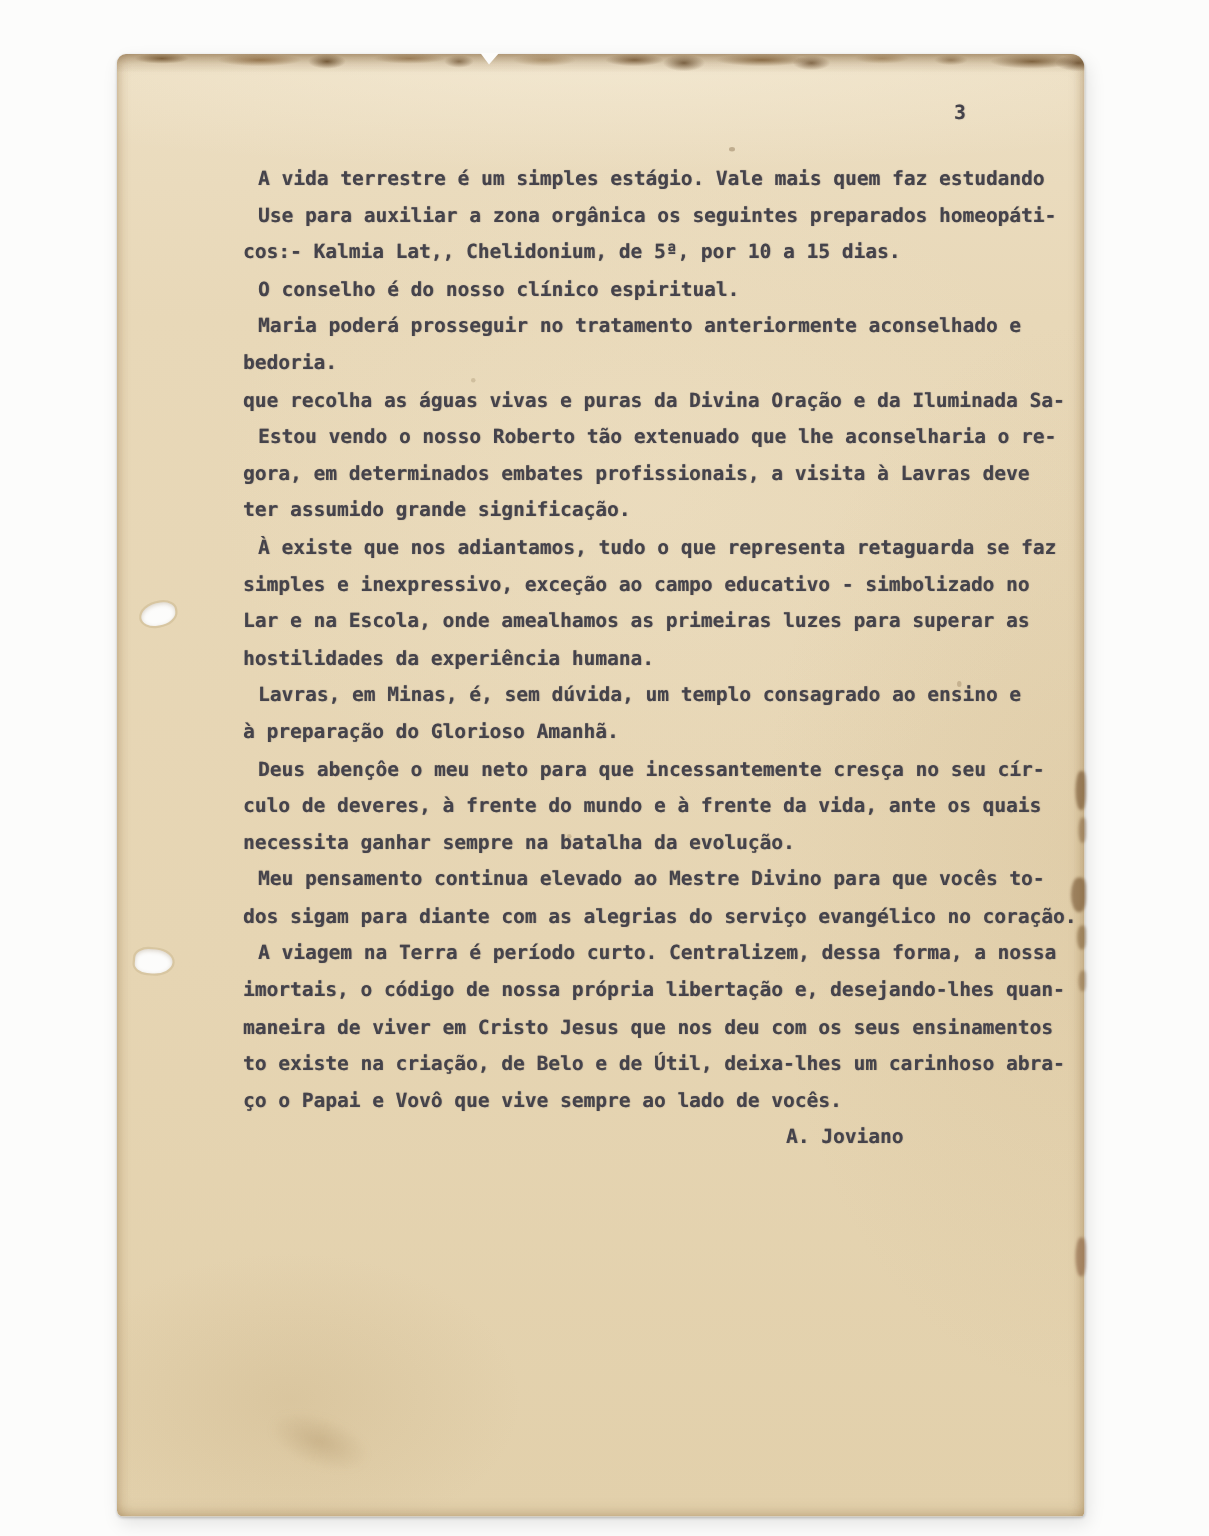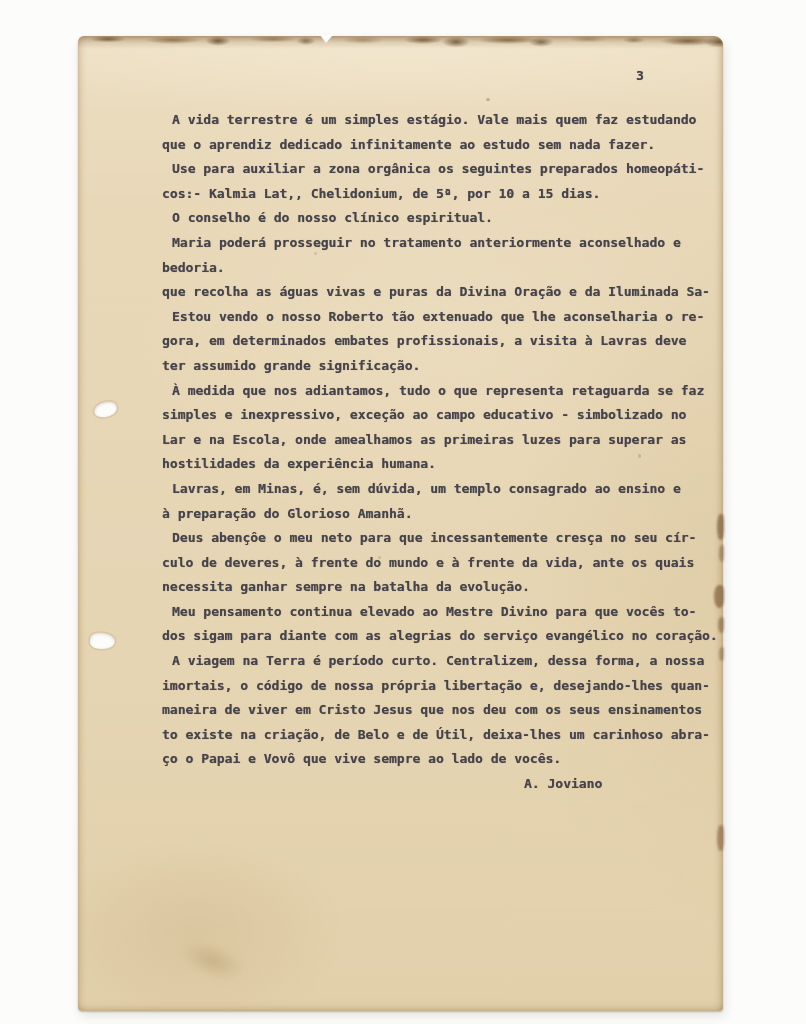--- a/index.html
+++ b/index.html
@@ -101,31 +101,30 @@
 <body>
 
 <div class="paper">
   <div class="burn-strip"></div>
   <div class="notch"></div>
   <div class="page-number">3</div>
 
   <div class="text-block">
     <div id="lines">
         <div class="line indent">A vida terrestre é um simples estágio. Vale mais quem faz estudando</div>
-        <div class="line">que o aprendiz dedicado infinitamente ao estudo sem nada fazer.</div>
         <div class="line indent">Use para auxiliar a zona orgânica os seguintes preparados homeopáti-</div>
         <div class="line">cos:- Kalmia Lat,, Chelidonium, de 5ª, por 10 a 15 dias.</div>
         <div class="line indent">O conselho é do nosso clínico espiritual.</div>
         <div class="line indent">Maria poderá prosseguir no tratamento anteriormente aconselhado e</div>
         <div class="line">bedoria.</div>
         <div class="line">que recolha as águas vivas e puras da Divina Oração e da Iluminada Sa-</div>
         <div class="line indent">Estou vendo o nosso Roberto tão extenuado que lhe aconselharia o re-</div>
         <div class="line">gora, em determinados embates profissionais, a visita à Lavras deve</div>
         <div class="line">ter assumido grande significação.</div>
-        <div class="line indent">À medida que nos adiantamos, tudo o que representa retaguarda se faz</div>
+        <div class="line indent">À existe que nos adiantamos, tudo o que representa retaguarda se faz</div>
         <div class="line">simples e inexpressivo, exceção ao campo educativo - simbolizado no</div>
         <div class="line">Lar e na Escola, onde amealhamos as primeiras luzes para superar as</div>
         <div class="line">hostilidades da experiência humana.</div>
         <div class="line indent">Lavras, em Minas, é, sem dúvida, um templo consagrado ao ensino e</div>
         <div class="line">à preparação do Glorioso Amanhã.</div>
         <div class="line indent">Deus abençôe o meu neto para que incessantemente cresça no seu cír-</div>
         <div class="line">culo de deveres, à frente do mundo e à frente da vida, ante os quais</div>
         <div class="line">necessita ganhar sempre na batalha da evolução.</div>
         <div class="line indent">Meu pensamento continua elevado ao Mestre Divino para que vocês to-</div>
         <div class="line">dos sigam para diante com as alegrias do serviço evangélico no coração.</div>

